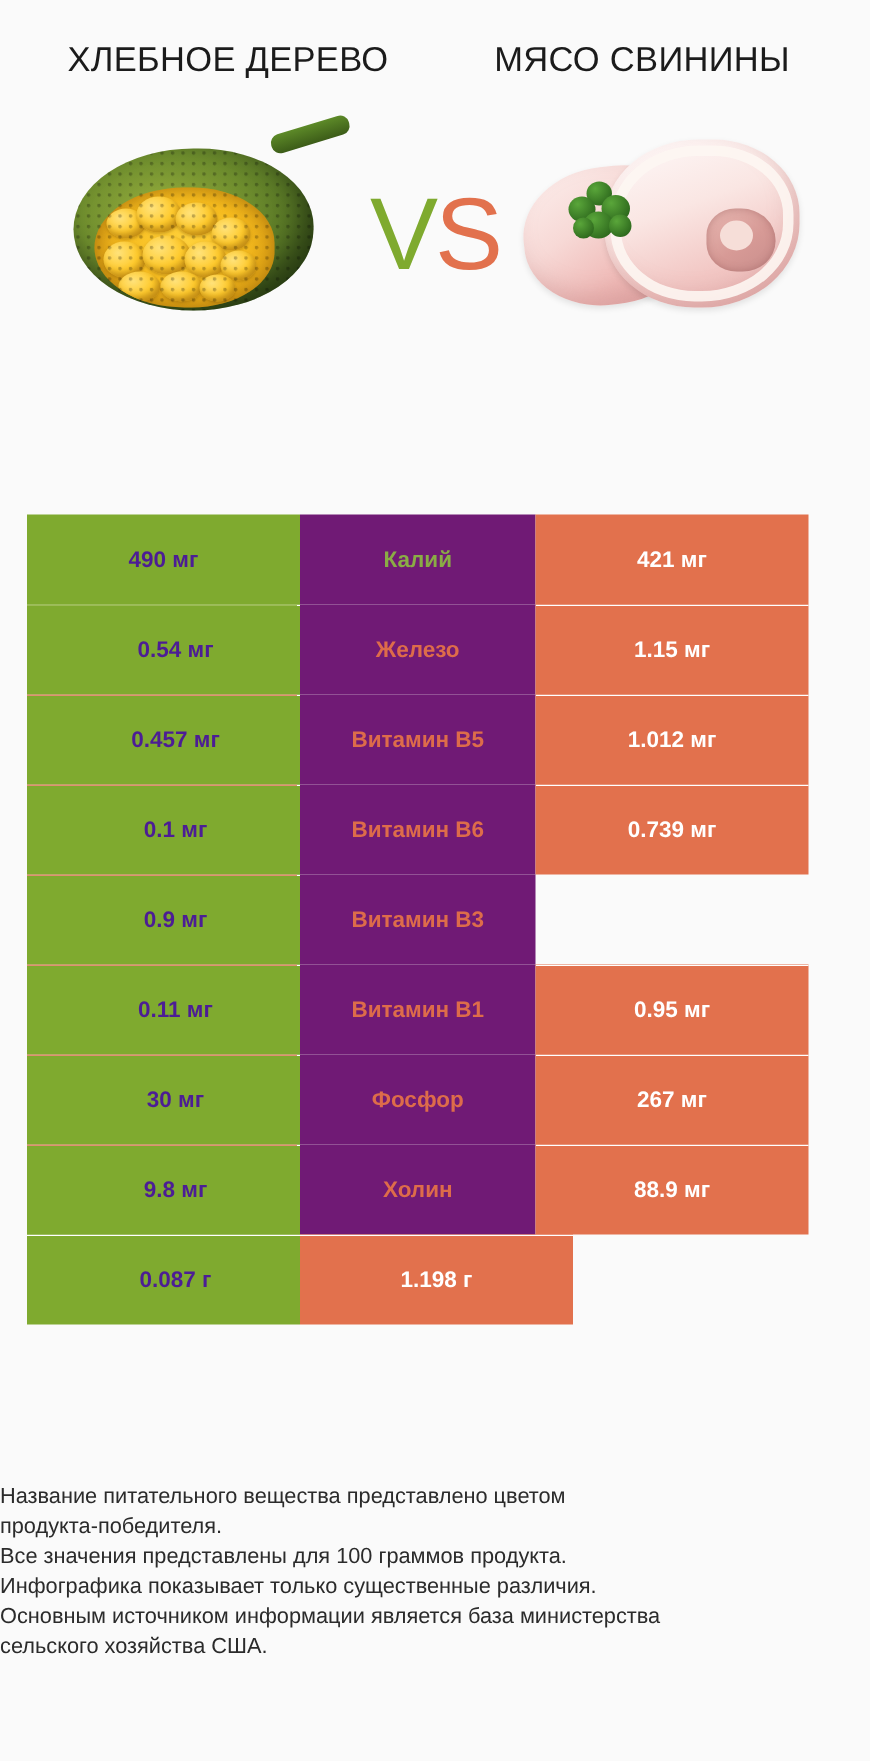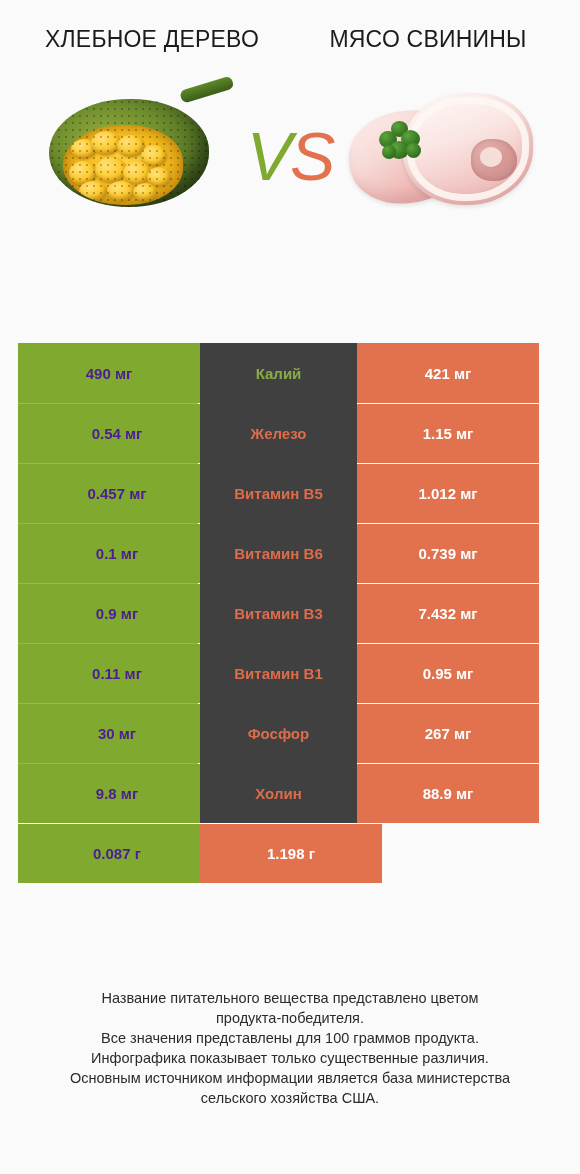--- a/index.html
+++ b/index.html
@@ -24,21 +24,21 @@
     position:relative; height:160px; margin-top:18px;
     display:flex; align-items:center; justify-content:center;
   }
   .hero-img { width:200px; height:150px; position:relative; }
   .hero-left { margin-right:4px; }
   .hero-right { margin-left:4px; }
 
   .vs {
     font-size:68px; line-height:68px; font-weight:400;
     letter-spacing:-2px; white-space:nowrap; margin:0 2px;
-    position:relative; top:4px;font-style:italic;
+    position:relative; top:4px;
   }
   .vs .v { color:#7faa2f; }
   .vs .s { color:#e2714d; }
 
   
   .jf-wrap { position:absolute; left:8px; top:8px; width:186px; height:132px; }
   .jf-body {
     position:absolute; left:0; top:14px; width:160px; height:108px;
     border-radius:50% 48% 50% 50%;
     background:
@@ -105,41 +105,41 @@
     background:radial-gradient(circle at 34% 30%, #5aa63a, #2f6b1e 75%, #23521a 100%);
   }
 
   
   .table { position:absolute; left:18px; top:343px; width:544px; }
   .row { display:flex; height:60px; position:relative; }
   .cell {
     display:flex; align-items:center; justify-content:center; text-align:center;
   }
   .cell-left  { width:182px; color:#4c1d95; font-size:15px; font-weight:700; }
-  .cell-mid   { width:157px; font-size:15px; font-weight:700; line-height:19px; background:#404040; }
+  .cell-mid   { width:157px; font-size:15px; font-weight:700; line-height:19px; background:#701a75; }
   .cell-right { width:182px; color:#ffffff; font-size:15px; font-weight:700; }
   .bg-green  { background:#7faa2f; }
   .bg-orange { background:#e2714d; }
   .txt-green  { color:#8aac45; }
   .txt-orange { color:#dd6c4a; }
   .row + .row .cell-left  { box-shadow: inset 0 1px 0 #ffffff; padding-left: 16px; }
   .row + .row .cell-right { box-shadow: inset 0 1px 0 #ffffff; }
   .row + .row .cell-mid::before {
     content:""; position:absolute; left:0; top:0; width:100%; height:1px;
   }
   .divider {
     position:absolute; left:0; top:0; width:180px; height:1px;
   }
   .div-green  { background:#9cbb57; }
   .div-orange { background:#e08f72; }
 
   
   .footnote {
     position:absolute; left:0; top:988px; width:580px;
-    text-align:center; font-size:14.5px; line-height:20px; color:#2b2b2b;
+    text-align:left; font-size:14.5px; line-height:20px; color:#2b2b2b;
   }
   .footnote p { margin:0; }
 </style>
 </head>
 <body>
 
 <div class="page">
 
   <div class="header">
     <div class="head-col">
@@ -228,21 +228,20 @@
         </div>
       <div class="cell cell-right bg-orange">0.739 мг</div>
     </div>
 
     <div class="row">
       <div class="cell cell-left bg-green">0.9 мг</div>
       <div class="cell cell-mid txt-orange">
           <span class="divider div-orange"></span>
           <span>Витамин B3</span>
         </div>
-      <div class="cell cell-right bg-orange">7.432 мг</div>
     </div>
 
     <div class="row">
       <div class="cell cell-left bg-green">0.11 мг</div>
       <div class="cell cell-mid txt-orange">
           <span class="divider div-orange"></span>
           <span>Витамин B1</span>
         </div>
       <div class="cell cell-right bg-orange">0.95 мг</div>
     </div>

